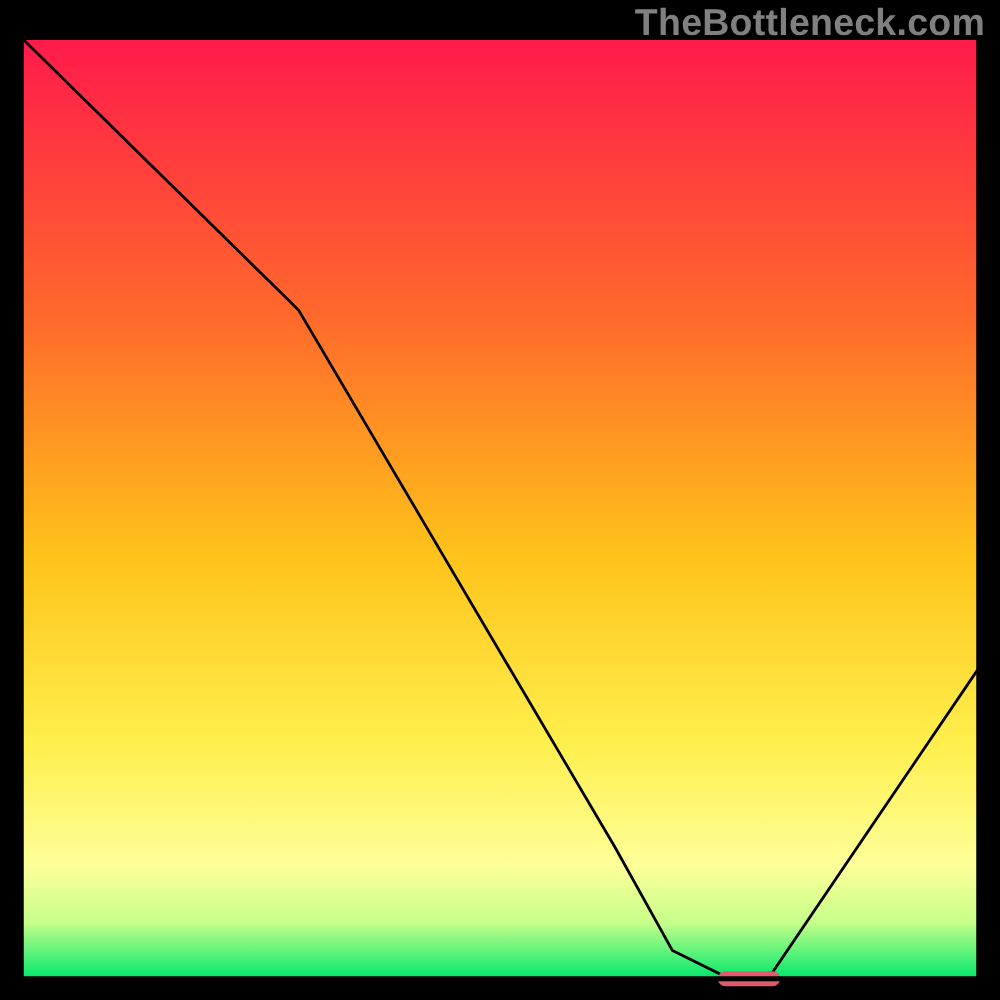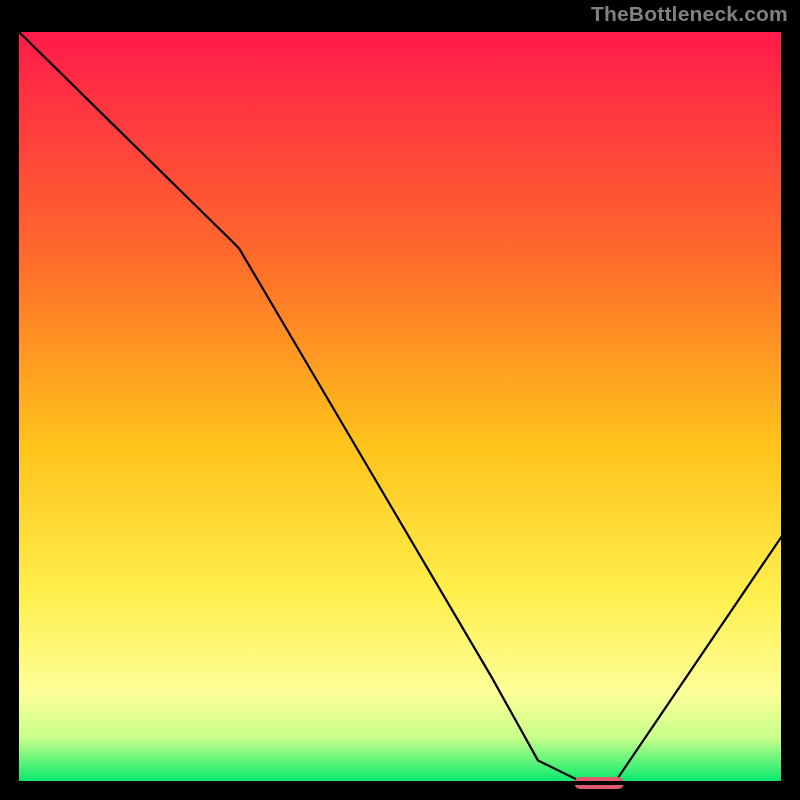--- a/index.html
+++ b/index.html
@@ -1,17 +1,17 @@
 <!DOCTYPE html>
 <html><head>
 <meta charset="utf-8">
 <style>
 html,body{margin:0;padding:0;width:800px;height:800px;overflow:hidden;font-family:Arial,Helvetica,sans-serif}
 .wrap{position:relative;width:800px;height:800px;background:#000}
-.watermark{position:absolute;top:2px;right:12px;font-size:21px;font-weight:600;color:#808080;letter-spacing:.2px}
+.watermark{position:absolute;top:2px;right:12px;font-size:30px;font-weight:600;color:#808080;letter-spacing:.2px}
 svg{display:block}
 </style>
 </head>
 <body>
 
 <div class="wrap">
   <div class="watermark">TheBottleneck.com</div>
   <svg id="chart" width="800" height="800">
     <defs>
       <linearGradient id="bg" x1="0" y1="0" x2="0" y2="1">

